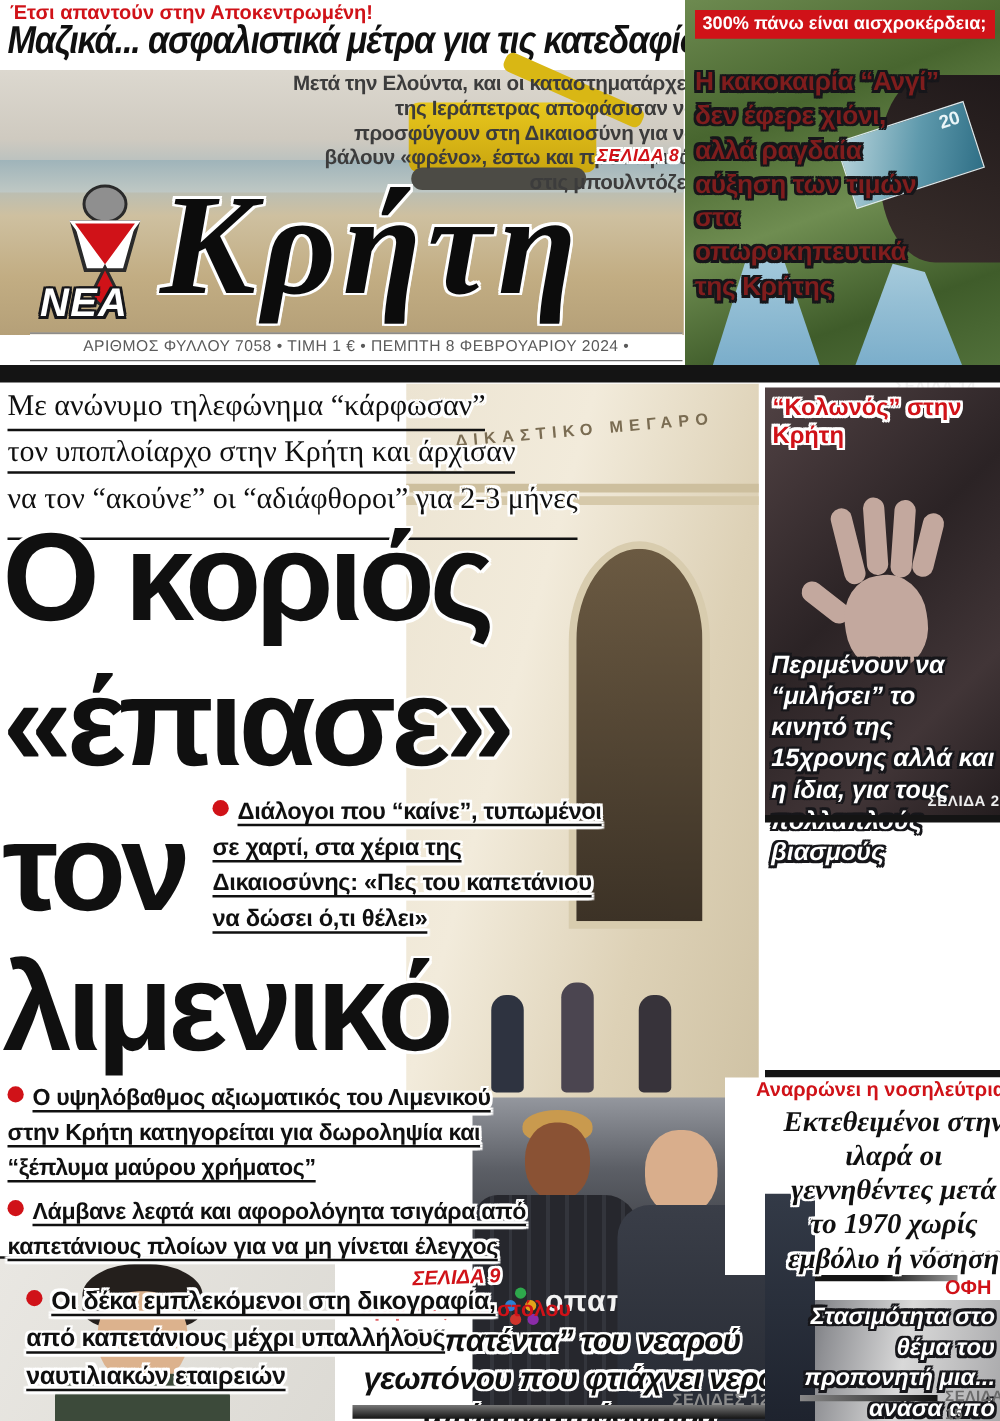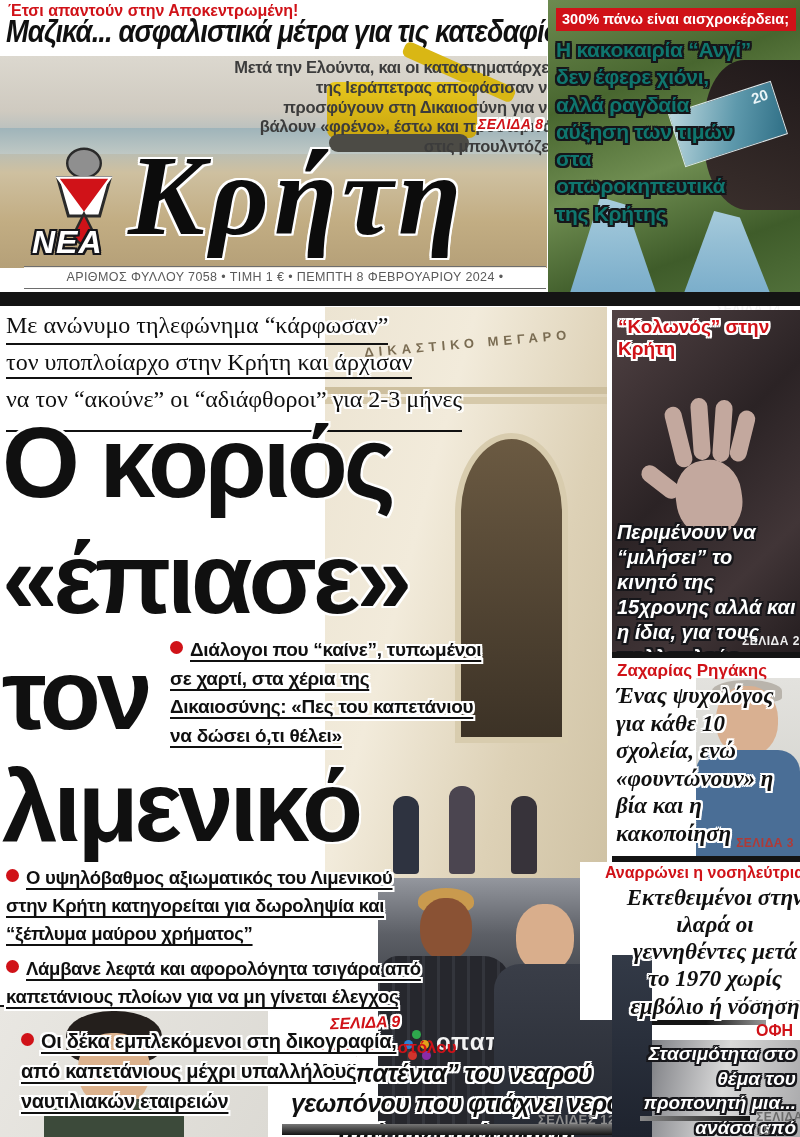--- a/index.html
+++ b/index.html
@@ -96,21 +96,21 @@
 
   <div class="abs" style="left:24px;top:266px;width:522px;height:21px;background:rgba(255,255,255,.78);border-top:1.5px solid #6d6d6d;border-bottom:1.5px solid #6d6d6d;text-align:center;font-size:12.5px;color:#5a5a5a;letter-spacing:.4px;line-height:21px;">ΑΡΙΘΜΟΣ ΦΥΛΛΟΥ 7058 • ΤΙΜΗ 1 € • ΠΕΜΠΤΗ 8 ΦΕΒΡΟΥΑΡΙΟΥ 2024 • www.neakriti.gr</div>
 
   <div class="abs ph-veg">
     <div class="hand"></div>
     <div class="note">20</div>
     <div class="bag1"></div>
     <div class="bag2"></div>
   </div>
   <div class="abs" style="left:556px;top:8px;width:240px;height:23px;background:#d01218;color:#fff;font-size:14.5px;font-weight:bold;line-height:23px;padding-left:6px;box-sizing:border-box;">300% πάνω είναι αισχροκέρδεια;</div>
-  <div class="abs b9 outk" style="left:556px;top:36px;width:196px;font-size:21px;color:#0f766e;line-height:1.3;letter-spacing:-.3px;">Η κακοκαιρία “Ανγί” δεν έφερε χιόνι, αλλά ραγδαία αύξηση των τιμών στα οπωροκηπευτικά της Κρήτης</div>
+  <div class="abs b9 outk" style="left:556px;top:52px;width:196px;font-size:21px;color:#7f1d1d;line-height:1.3;letter-spacing:-.3px;">Η κακοκαιρία “Ανγί” δεν έφερε χιόνι, αλλά ραγδαία αύξηση των τιμών στα οπωροκηπευτικά της Κρήτης</div>
   <div class="abs pageref" style="left:716px;top:272px;color:#f2f2f2;margin-top:30px;">ΣΕΛΙΔΑ 14</div>
 
   <div class="abs bar" style="left:0;top:292px;width:800px;height:14px;"></div>
 
   <div class="abs ph-court">
     <div class="cornice"></div>
     <div class="sign">ΔΙΚΑΣΤΙΚΟ ΜΕΓΑΡΟ</div>
     <div class="arch"></div>
     <div class="p1"></div>
     <div class="p2"></div>
@@ -167,30 +167,20 @@
     <div class="f f3"></div>
       <div class="f f4"></div>
     <div class="f f5"></div>
       <div class="palm"></div>
   </div>
   <div class="abs b9 outw" style="left:618px;top:316px;width:178px;font-size:19px;color:#d01218;">“Κολωνός” στην Κρήτη</div>
   <div class="abs it outk" style="left:617px;top:520px;width:180px;font-size:20px;font-weight:800;color:#fff;line-height:1.25;">Περιμένουν να “μιλήσει” το κινητό της 15χρονης αλλά και η ίδια, για τους πολλαπλούς βιασμούς</div>
   <div class="abs pageref" style="left:742px;top:634px;color:#eee;">ΣΕΛΙΔΑ 2</div>
   <div class="abs bar" style="left:612px;top:652px;width:188px;height:6px;"></div>
 
-  <div class="abs" style="left:612px;top:658px;width:188px;height:198px;background:#fff;">
-    <div class="ph-man abs">
-      <div class="hairs"></div>
-      <div class="face"></div>
-      <div class="polo"></div>
-    </div>
-    <div class="abs red" style="left:5px;top:3px;font-size:17px;font-weight:bold;">Ζαχαρίας Ρηγάκης</div>
-    <div class="abs serif it b9 outw" style="left:4px;top:24px;width:168px;font-size:23px;line-height:1.2;">Ένας ψυχολόγος για κάθε 10 σχολεία, ενώ «φουντώνουν» η βία και η κακοποίηση</div>
-    <div class="abs pageref" style="right:6px;bottom:6px;color:#b03a36;">ΣΕΛΙΔΑ 3</div>
-  </div>
   <div class="abs bar" style="left:612px;top:856px;width:188px;height:6px;"></div>
 
   <div class="abs" style="left:580px;top:862px;width:228px;height:158px;background:#fff;">
     <div class="abs red" style="right:4px;top:2px;font-size:16px;font-weight:bold;">Αναρρώνει η νοσηλεύτρια</div>
     <div class="abs serif it b9 outw" style="right:4px;top:22px;width:178px;font-size:23px;line-height:1.18;text-align:center;z-index:2;margin-left:26px;">Εκτεθειμένοι στην ιλαρά οι γεννηθέντες μετά το 1970 χωρίς εμβόλιο ή νόσηση</div>
     <div class="abs pageref grey" style="right:6px;top:136px;">ΣΕΛΙΔΑ 10</div>
   </div>
   <div class="abs ph-nurse"></div>
   <div class="abs" style="left:616px;top:1020px;width:150px;height:5px;background:linear-gradient(90deg,#141414 60%,#9a9a9a);"></div>
   <div class="abs red" style="left:756px;top:1022px;font-size:16px;font-weight:bold;">ΟΦΗ</div>

